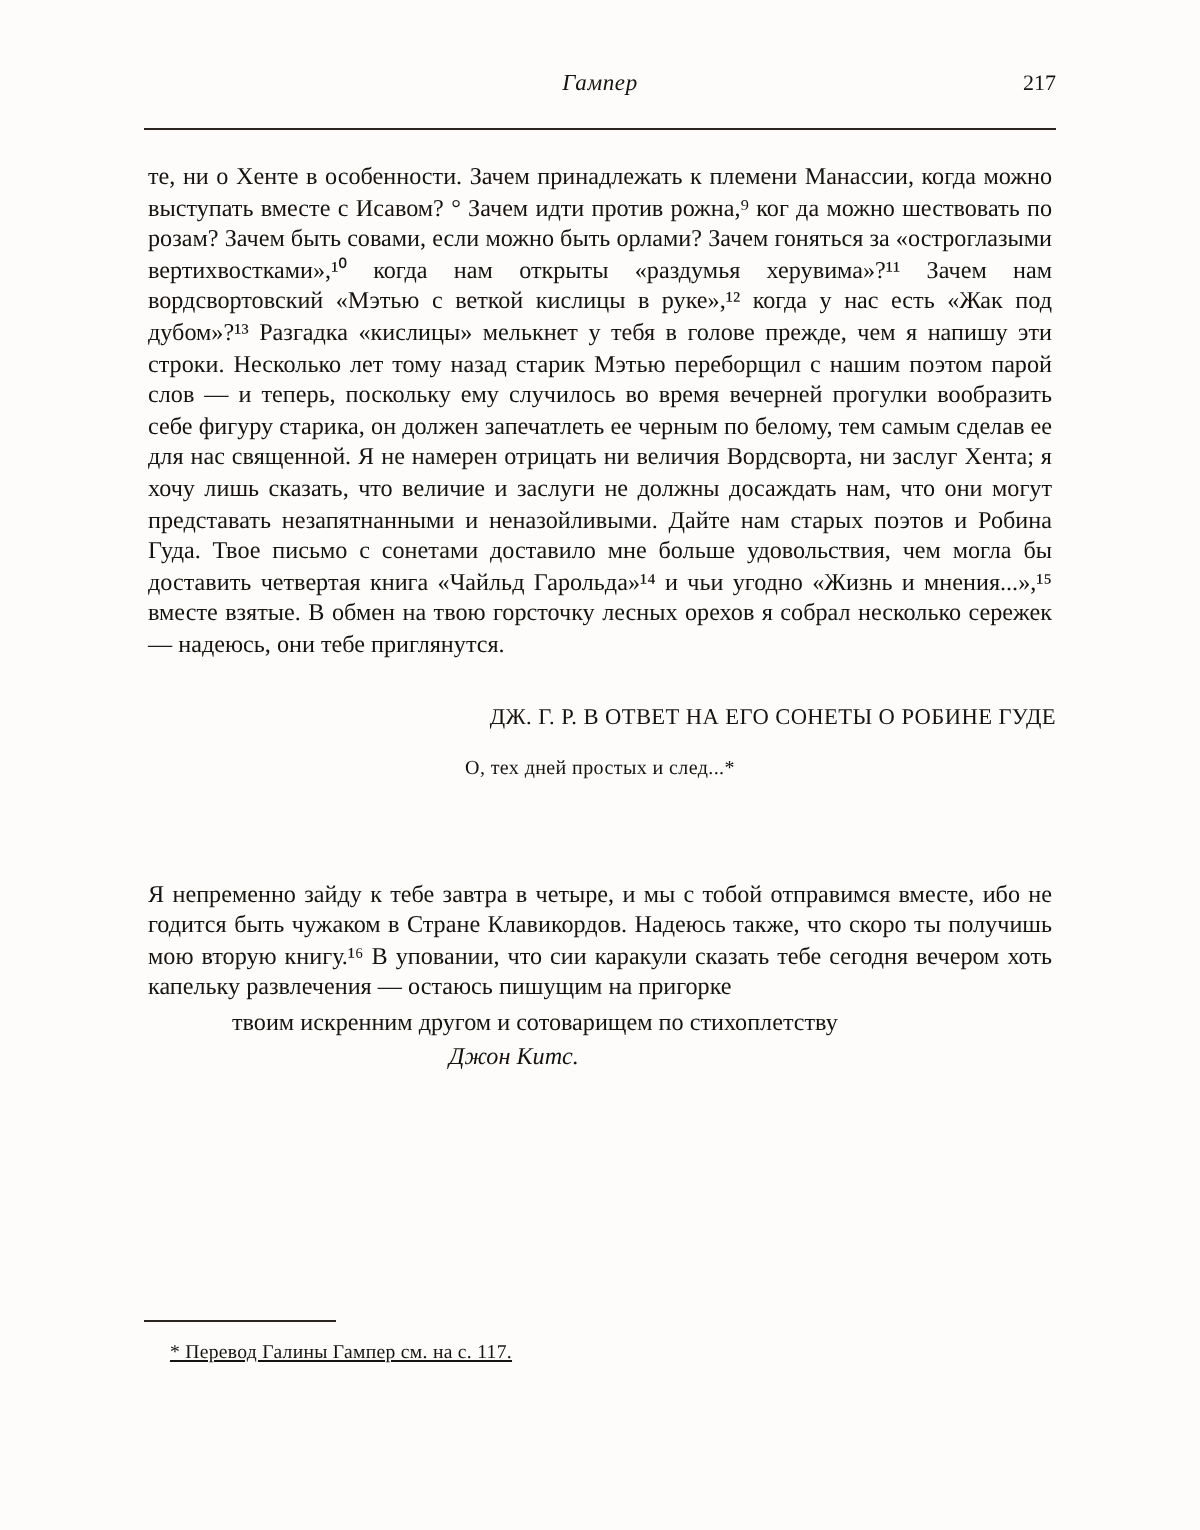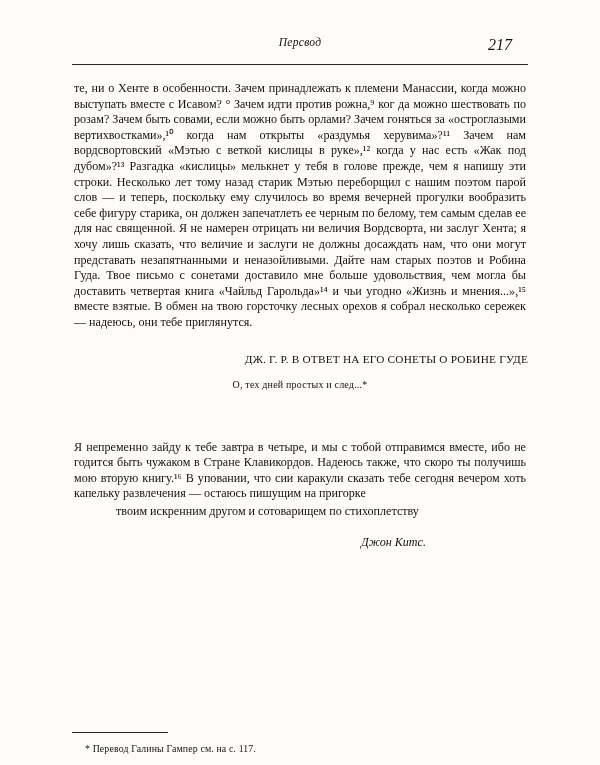--- a/index.html
+++ b/index.html
@@ -36,24 +36,23 @@
   .header-title {
     position: absolute;
     left: 0; right: 0;
     text-align: center;
     font-style: italic;
     font-size: 11.5px;
     letter-spacing: 0.3px;
   }
   .header-page {
     position: absolute;
-    right: 16px;
+    right: 0;
     top: 0;
-    font-size: 16px;
-    font-style: italic;
+    font-size: 11px;
   }
   .rule {
     border-top: 1px solid #2a2520;
     margin-top: 6px;
     margin-bottom: 16px;
     height: 0;
   }
   p.body-text {
     margin: 2px;
     font-size: 12.1px;
@@ -71,35 +70,36 @@
     margin: 0;
   }
   .verse-line {
     font-size: 10px;
     text-align: center;
     font-style: normal;
     margin: 0;
     letter-spacing: 0.2px;
   }
   .signature {
-    text-align: right;
+    text-align: center;
     font-style: italic;
     font-size: 12.1px;
-    margin: 16px;
+    margin: 0;
     padding-right: 86px;
     line-height: 15.6px;
   }
   .line-indent-custom {
     text-indent: 42px;
   }
   .footnotes {
     position: absolute;
     left: 72px;
-    top: 732px;
+    top: 660px;
     width: 456px;
+    text-decoration: underline;
   }
   .footnote-rule {
     width: 96px;
     border-top: 1px solid #2a2520;
     height: 0;
     margin-bottom: 9px;
   }
   .footnote {
     font-size: 9.8px;
     line-height: 14px;
@@ -110,21 +110,21 @@
   }
 </style>
 </head>
 <body>
 
 <div class="page">
 
   <div class="content">
 
     <div class="header">
-      <div class="header-title">Персвод</div>
+      <div class="header-title">Гампер</div>
       <div class="header-page">217</div>
     </div>
 
     <div class="rule"></div>
 
     <p class="body-text">те, ни о Хенте в особенности. Зачем принадлежать к племени Манассии, когда можно выступать вместе с Исавом? ° Зачем идти против рожна,⁹ ког да можно шествовать по розам? Зачем быть совами, если можно быть орлами? Зачем гоняться за «остроглазыми вертихвостками»,¹⁰ когда нам открыты «раздумья херувима»?¹¹ Зачем нам вордсвортовский «Мэтью с веткой кислицы в руке»,¹² когда у нас есть «Жак под дубом»?¹³ Разгадка «кислицы» мелькнет у тебя в голове прежде, чем я напишу эти строки. Несколько лет тому назад старик Мэтью переборщил с нашим поэтом парой слов — и теперь, поскольку ему случилось во время вечерней прогулки вообразить себе фигуру старика, он должен запечатлеть ее черным по белому, тем самым сделав ее для нас священной. Я не намерен отрицать ни величия Вордсворта, ни заслуг Хента; я хочу лишь сказать, что величие и заслуги не должны досаждать нам, что они могут представать незапятнанными и неназойливыми. Дайте нам старых поэтов и Робина Гуда. Твое письмо с сонетами доставило мне больше удовольствия, чем могла бы доставить четвертая книга «Чайльд Гарольда»¹⁴ и чьи угодно «Жизнь и мнения...»,¹⁵ вместе взятые. В обмен на твою горсточку лесных орехов я собрал несколько сережек — надеюсь, они тебе приглянутся.</p>
 
     <div class="gap-l"></div>
 
     <p class="section-heading">ДЖ. Г. Р. В ОТВЕТ НА ЕГО СОНЕТЫ О РОБИНЕ ГУДЕ</p>

